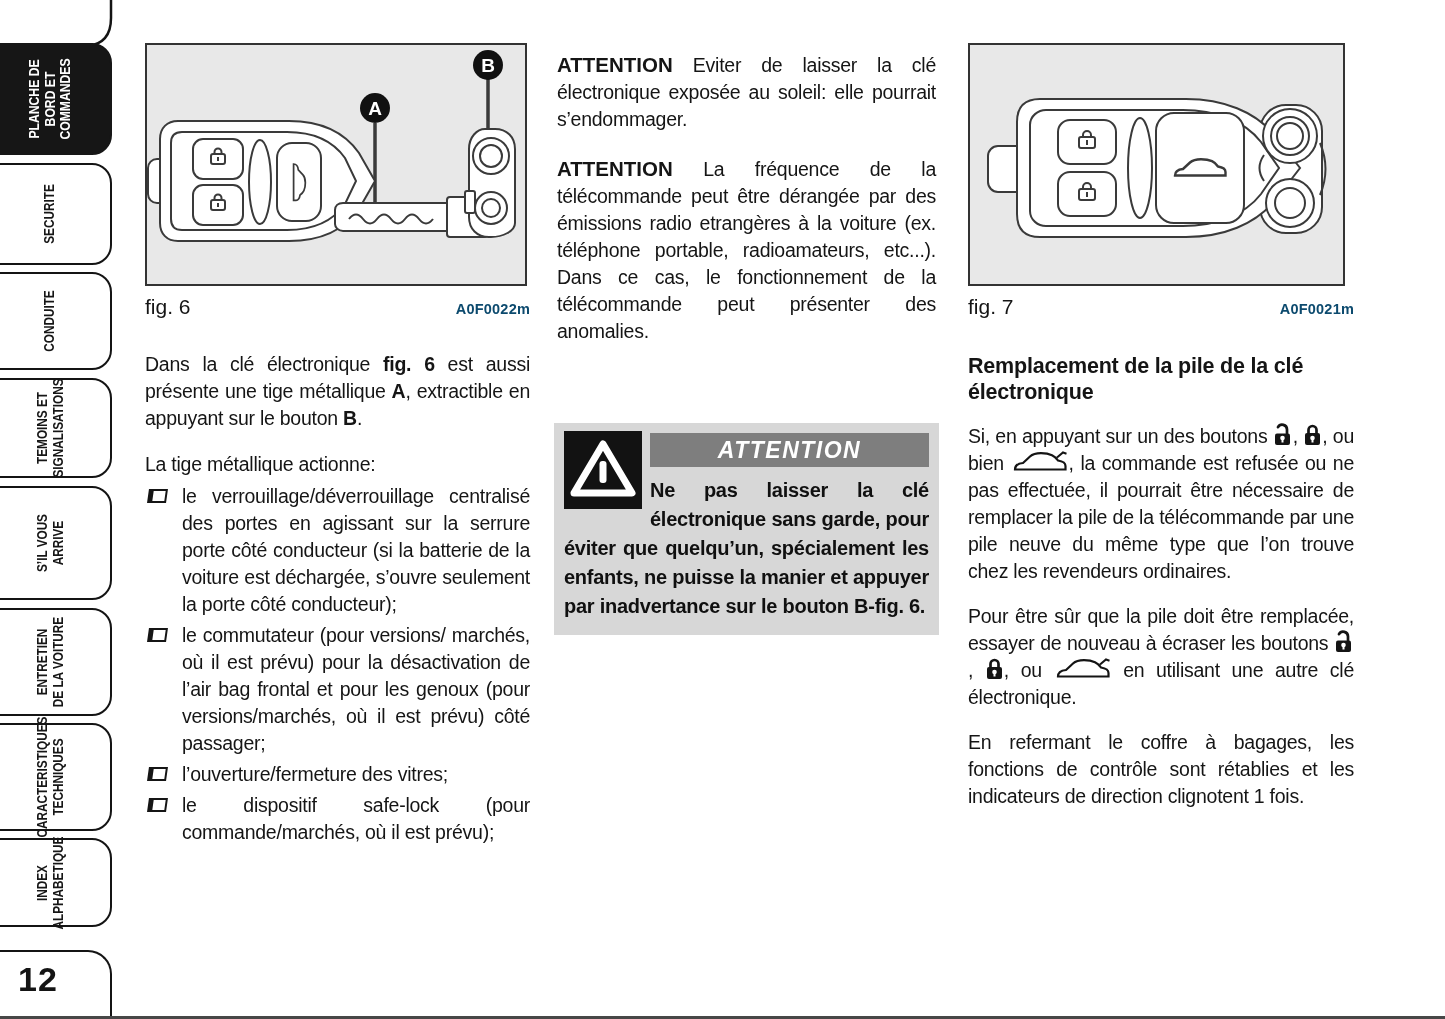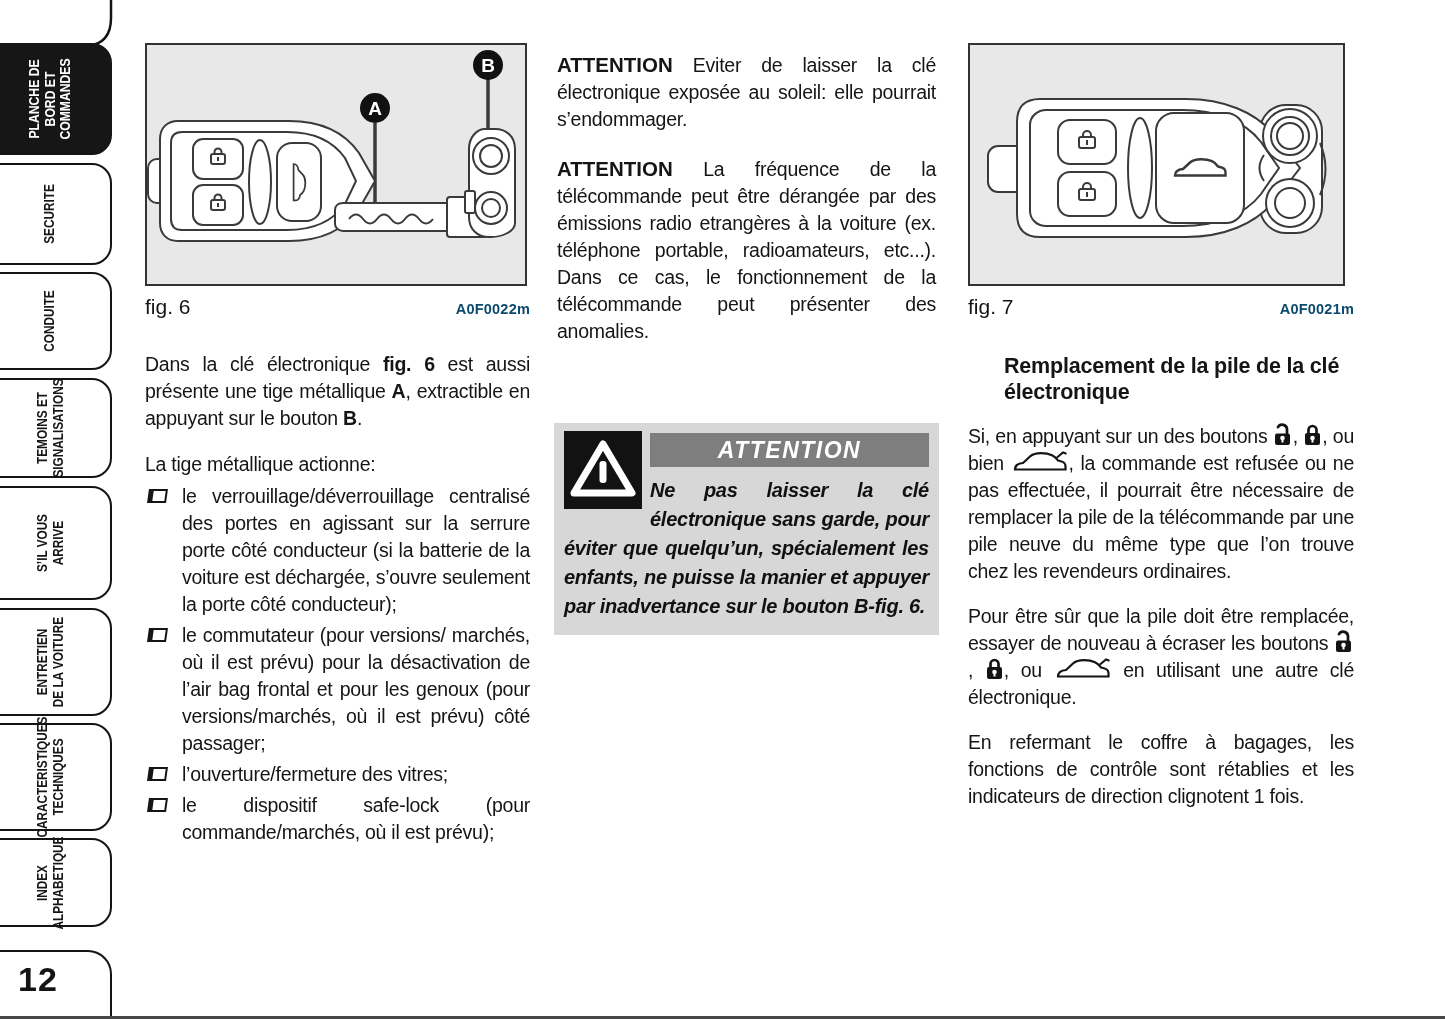--- a/index.html
+++ b/index.html
@@ -49,24 +49,24 @@
   
   #col2 .att{margin-top:8px;}
   #col2 .att + .att{margin-top:22px;}
   .att-lead{font-weight:bold;font-size:20.5px;letter-spacing:0;}
 
   
   #warnbox{margin-top:78px;background:#d7d7d7;padding:8px 10px 14px 10px;box-sizing:border-box;width:385px;margin-left:-3px;}
   #warn-icon{float:left;width:78px;height:78px;margin:0 8px 18px 0;}
   #warn-header{height:34px;background:#7e7e7e;display:flex;align-items:center;justify-content:center;
        color:#ffffff;font-weight:bold;font-style:italic;font-size:23px;letter-spacing:1.5px;margin:2px 0 9px 0;}
-  #warn-body{font-weight:bold;font-style:italic;font-size:20px;line-height:29px;text-align:justify;color:#101010;}
-
-  
-  #c3-heading{margin-top:30px;font-weight:bold;font-size:21.5px;line-height:26px;text-align:left;letter-spacing:-0.2px;margin-left:36px;}
+  #warn-body{font-weight:bold;font-size:20px;line-height:29px;text-align:justify;color:#101010;}
+
+  
+  #c3-heading{margin-top:30px;font-weight:bold;font-size:21.5px;line-height:26px;text-align:left;letter-spacing:-0.2px;}
   #c3-p1{margin-top:17px;}
   #c3-p2{margin-top:18px;}
   #c3-p3{margin-top:18px;}
   .ticon{vertical-align:-4px;}
 </style>
 </head>
 <body>
 
 <div id="page">
 

